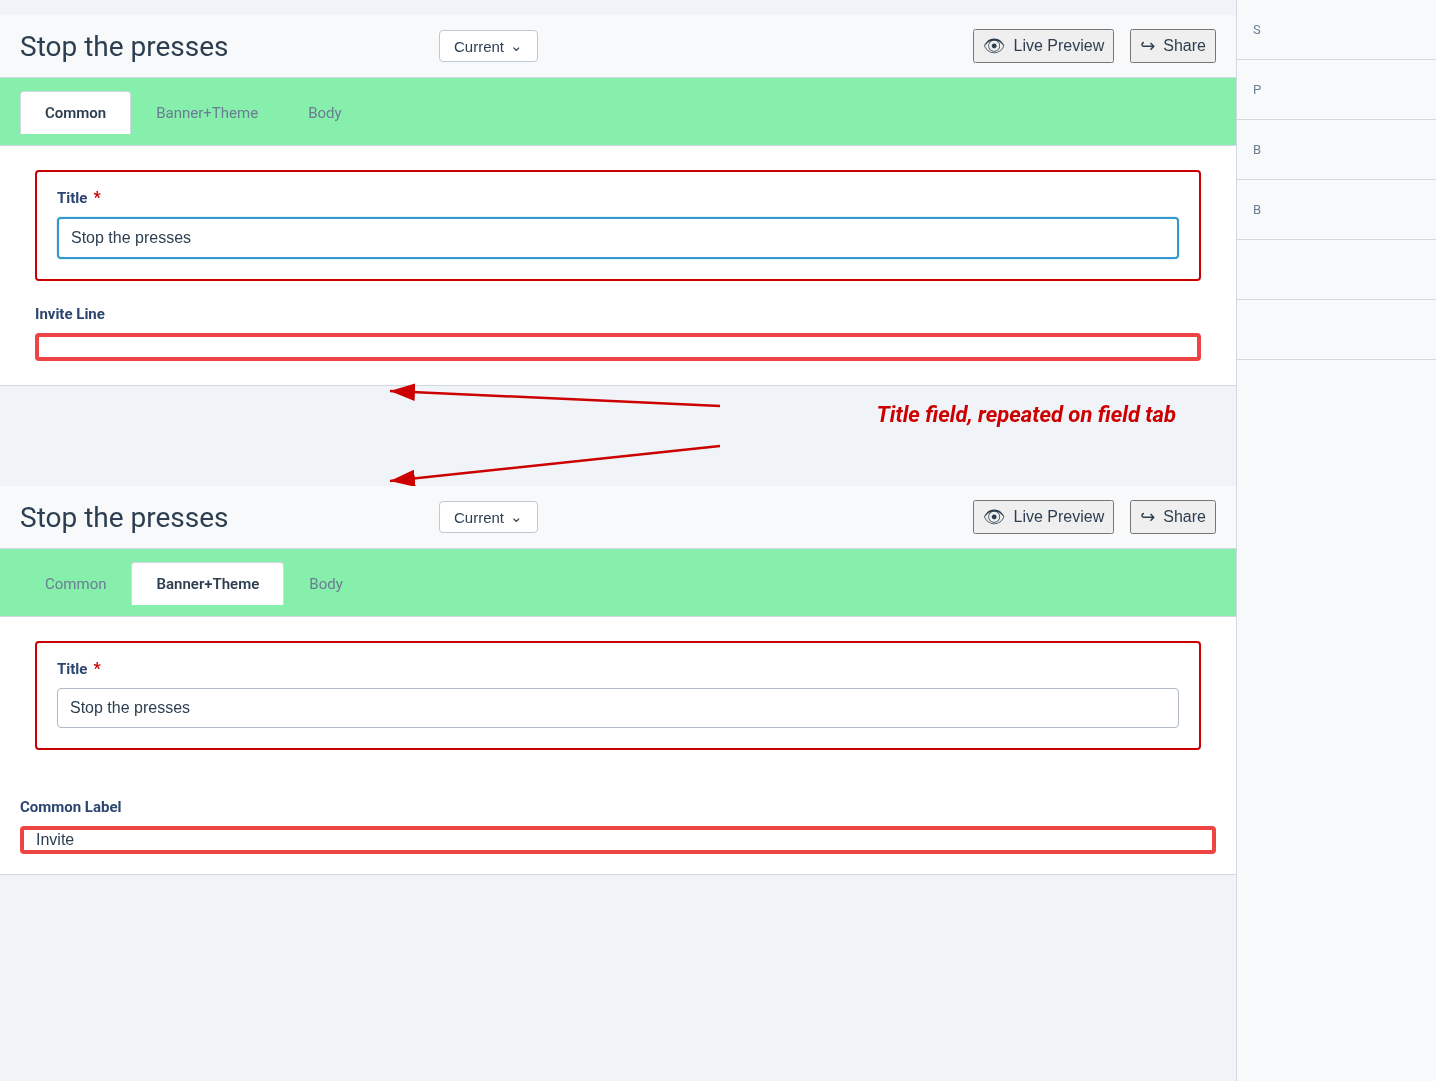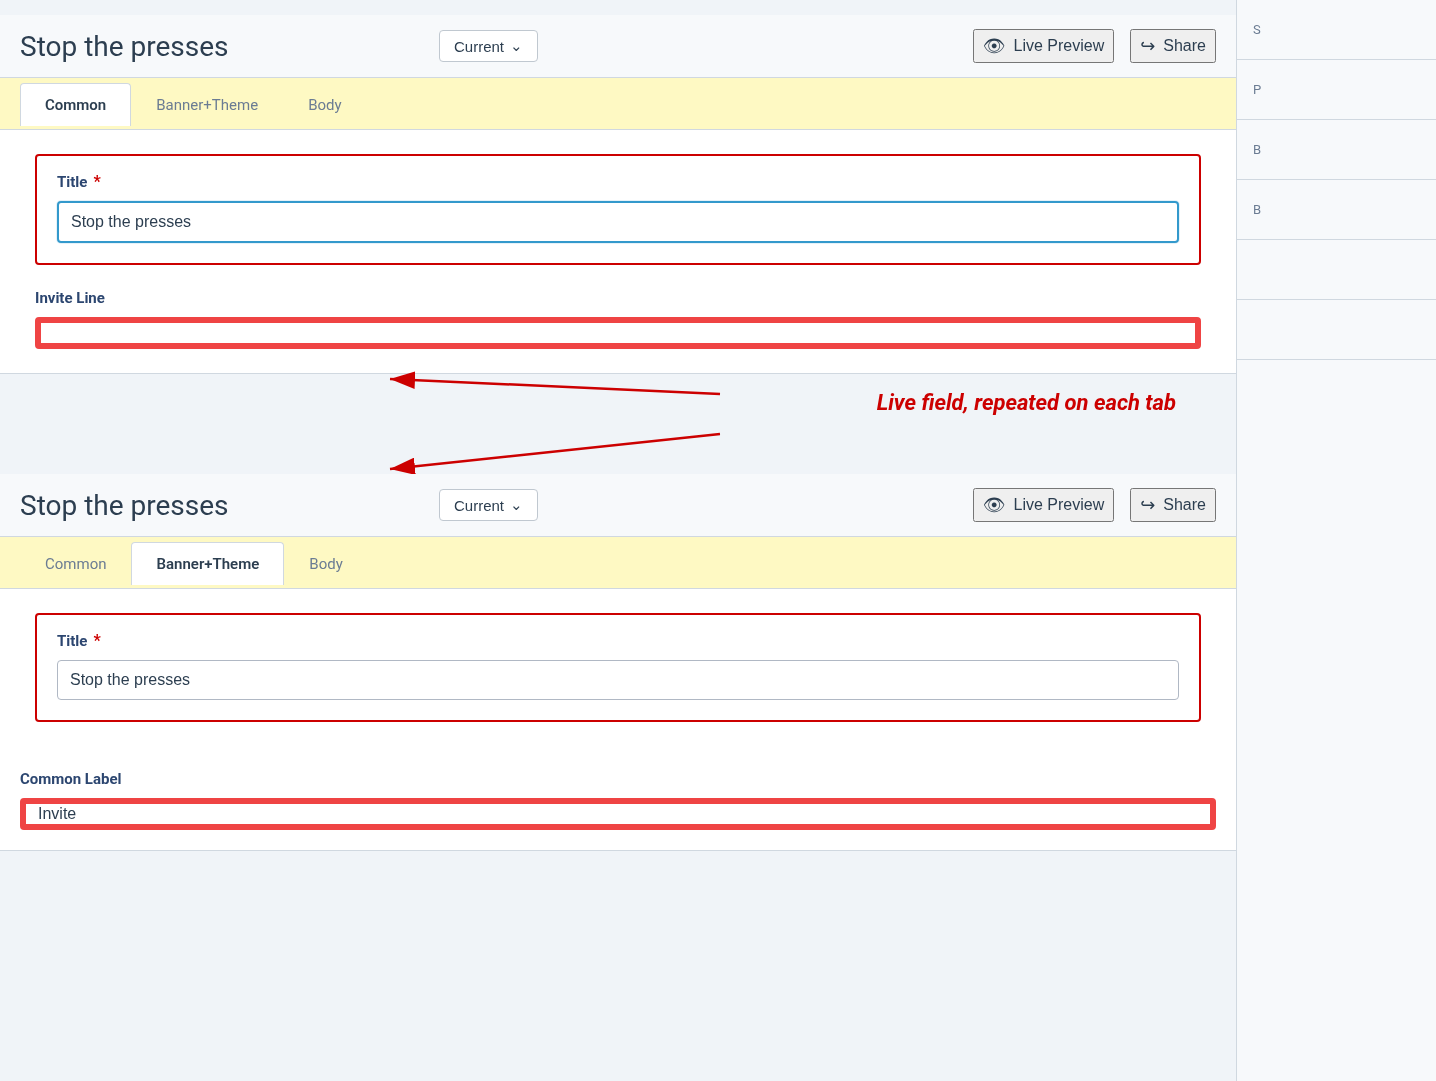--- a/index.html
+++ b/index.html
@@ -65,22 +65,22 @@
       font-size: 16px;
       color: #2c3e50;
       cursor: pointer;
       padding: 4px 8px;
     }
 
     
     .tabs-bar {
       display: flex;
       align-items: flex-end;
-      padding: 4px 20px;
-      background: #fef9c3;
+      padding: 12px 20px;
+      background: #86efac;
       border-bottom: 1px solid #d0d8e0;
     }
 
     .tab {
       padding: 12px 24px;
       font-size: 15px;
       color: #6b7c93;
       cursor: pointer;
       border: 1px solid transparent;
       border-bottom: none;
@@ -145,21 +145,21 @@
 
     .subject-label {
       font-size: 15px;
       font-weight: 700;
       color: #2c4670;
       margin-bottom: 10px;
     }
 
     .subject-input {
       width: 100%;
-      border: 6px solid #ef4444;
+      border: 4px solid #ef4444;
       border-radius: 4px;
       padding: 10px 12px;
       font-size: 16px;
       color: #2c3e50;
       background: #fff;
       height: 25px;
     }
 
     
     .second-panel-wrapper {
@@ -269,21 +269,21 @@
           <marker id="arrowhead2" markerWidth="10" markerHeight="7" refX="10" refY="3.5" orient="auto">
             <polygon points="0 0, 10 3.5, 0 7" fill="#cc0000"></polygon>
           </marker>
         </defs>
 
         <line x1="720" y1="20" x2="390" y2="5" stroke="#cc0000" stroke-width="2.5" marker-end="url(#arrowhead1)"></line>
 
         <line x1="720" y1="60" x2="390" y2="95" stroke="#cc0000" stroke-width="2.5" marker-end="url(#arrowhead2)"></line>
       </svg>
       <div style="position:absolute; right: 60px; top: 15px; text-align: right;">
-        <span style="color:#cc0000; font-size: 22px; font-weight: 700; font-style: italic; line-height:1.3;">Live field, repeated on each tab</span>
+        <span style="color:#cc0000; font-size: 22px; font-weight: 700; font-style: italic; line-height:1.3;">Title field, repeated on field tab</span>
       </div>
     </div>
 
     <div class="panel second-panel-wrapper">
 
       <div class="panel-header">
         <span class="page-title">Stop the presses</span>
         <button class="current-dropdown">
           <span>Current</span>
           <span>⌄</span>

